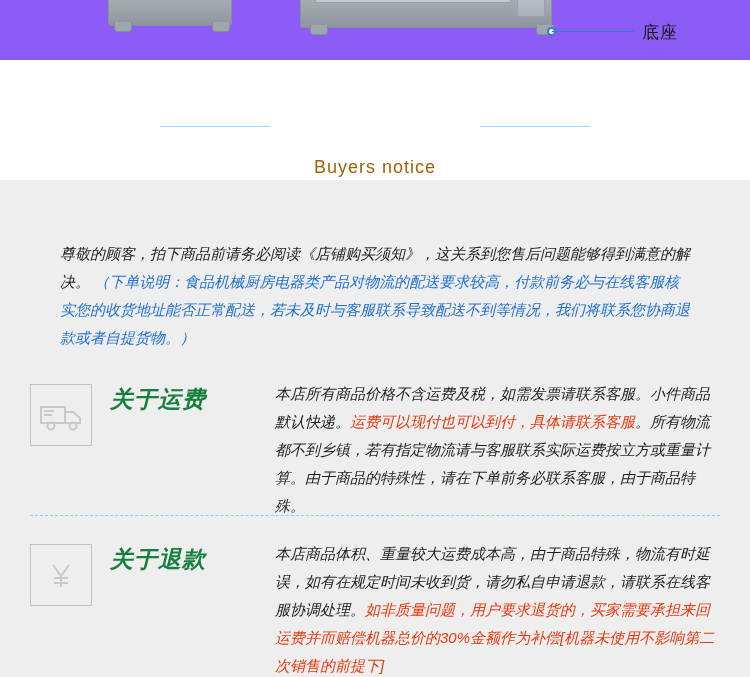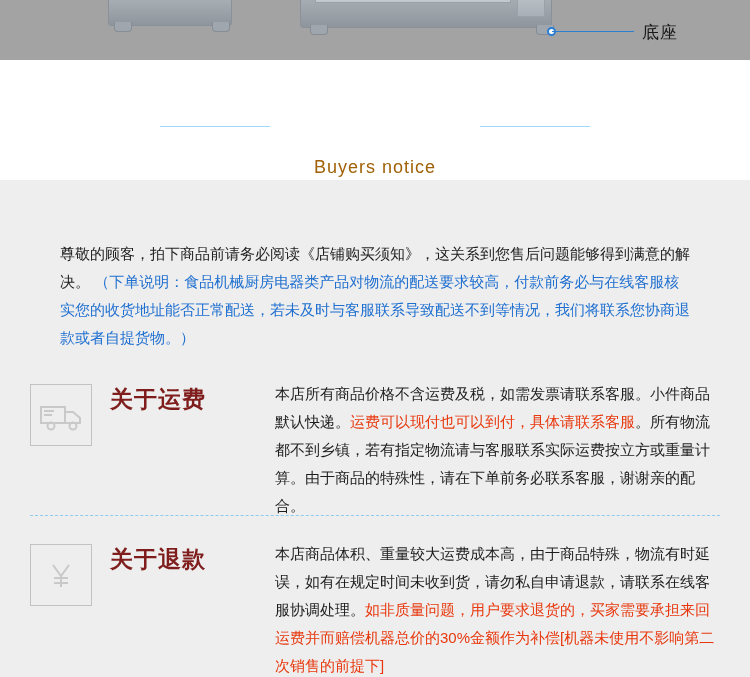--- a/index.html
+++ b/index.html
@@ -13,21 +13,21 @@
     font-family: "Liberation Sans", sans-serif;
     overflow: hidden;
     position: relative;
   }
 
   
   .top-strip {
     position: relative;
     width: 750px;
     height: 60px;
-    background: #a3a3a3;
+    background: #8b5cf6;
     overflow: hidden;
   }
   .machine {
     position: absolute;
     background: linear-gradient(180deg, #c9ced3 0%, #aeb5bb 45%, #8e959c 100%);
     border: 1px solid #8a9199;
     border-radius: 3px;
   }
   .machine-left {
     left: 108px;
@@ -140,20 +140,21 @@
   .rule.right { right: 160px; }
 
   
   .panel-body {
     position: absolute;
     left: 0;
     top: 180px;
     width: 750px;
     height: 497px;
     background: #eeeeee;
+    font-style: italic;
   }
   .torn {
     position: absolute;
     left: 0;
     top: 0;
     width: 750px;
     height: 22px;
     display: block;
   }
 
@@ -197,21 +198,21 @@
     background: transparent;
   }
   .icon-box svg { display: block; }
   .sec-titles {
     position: absolute;
     left: 80px;
     top: 4px;
   }
   .sec-title-cn {
     font-size: 23px;
-    color: #7f1d1d;
+    color: #15803d;
     font-weight: bold;
     line-height: 30px;
     letter-spacing: 1px;
   }
   .sec-title-en {
     font-size: 15px;
     color: #4fb7f2;
     line-height: 24px;
     letter-spacing: 0.3px;
   }
@@ -283,21 +284,21 @@
             <circle cx="42" cy="41" r="3.5"></circle>
             <path d="M13 26 h10 M13 30 h8"></path>
           </g>
         </svg>
       </div>
       <div class="sec-titles">
         <div class="sec-title-cn">关于运费</div>
       </div>
     </div>
     <div class="sec-right">
-      <span>本店所有商品价格不含运费及税，如需发票请联系客服。小件商品默认快递。</span><span class="red">运费可以现付也可以到付，具体请联系客服</span><span>。所有物流都不到乡镇，若有指定物流请与客服联系实际运费按立方或重量计算。由于商品的特殊性，请在下单前务必联系客服，谢谢亲的配合。</span>
+      <span>本店所有商品价格不含运费及税，如需发票请联系客服。小件商品默认快递。</span><span class="red">运费可以现付也可以到付，具体请联系客服</span><span>。所有物流都不到乡镇，若有指定物流请与客服联系实际运费按立方或重量计算。由于商品的特殊性，请在下单前务必联系客服，由于商品特殊。</span>
     </div>
   </div>
 
   <div class="divider"></div>
 
   <div class="section sec-refund">
     <div class="sec-left">
       <div class="icon-box">
         <svg width="60" height="60" viewBox="0 0 60 60">
           <g fill="none" stroke="#c9c9c9" stroke-width="2">

